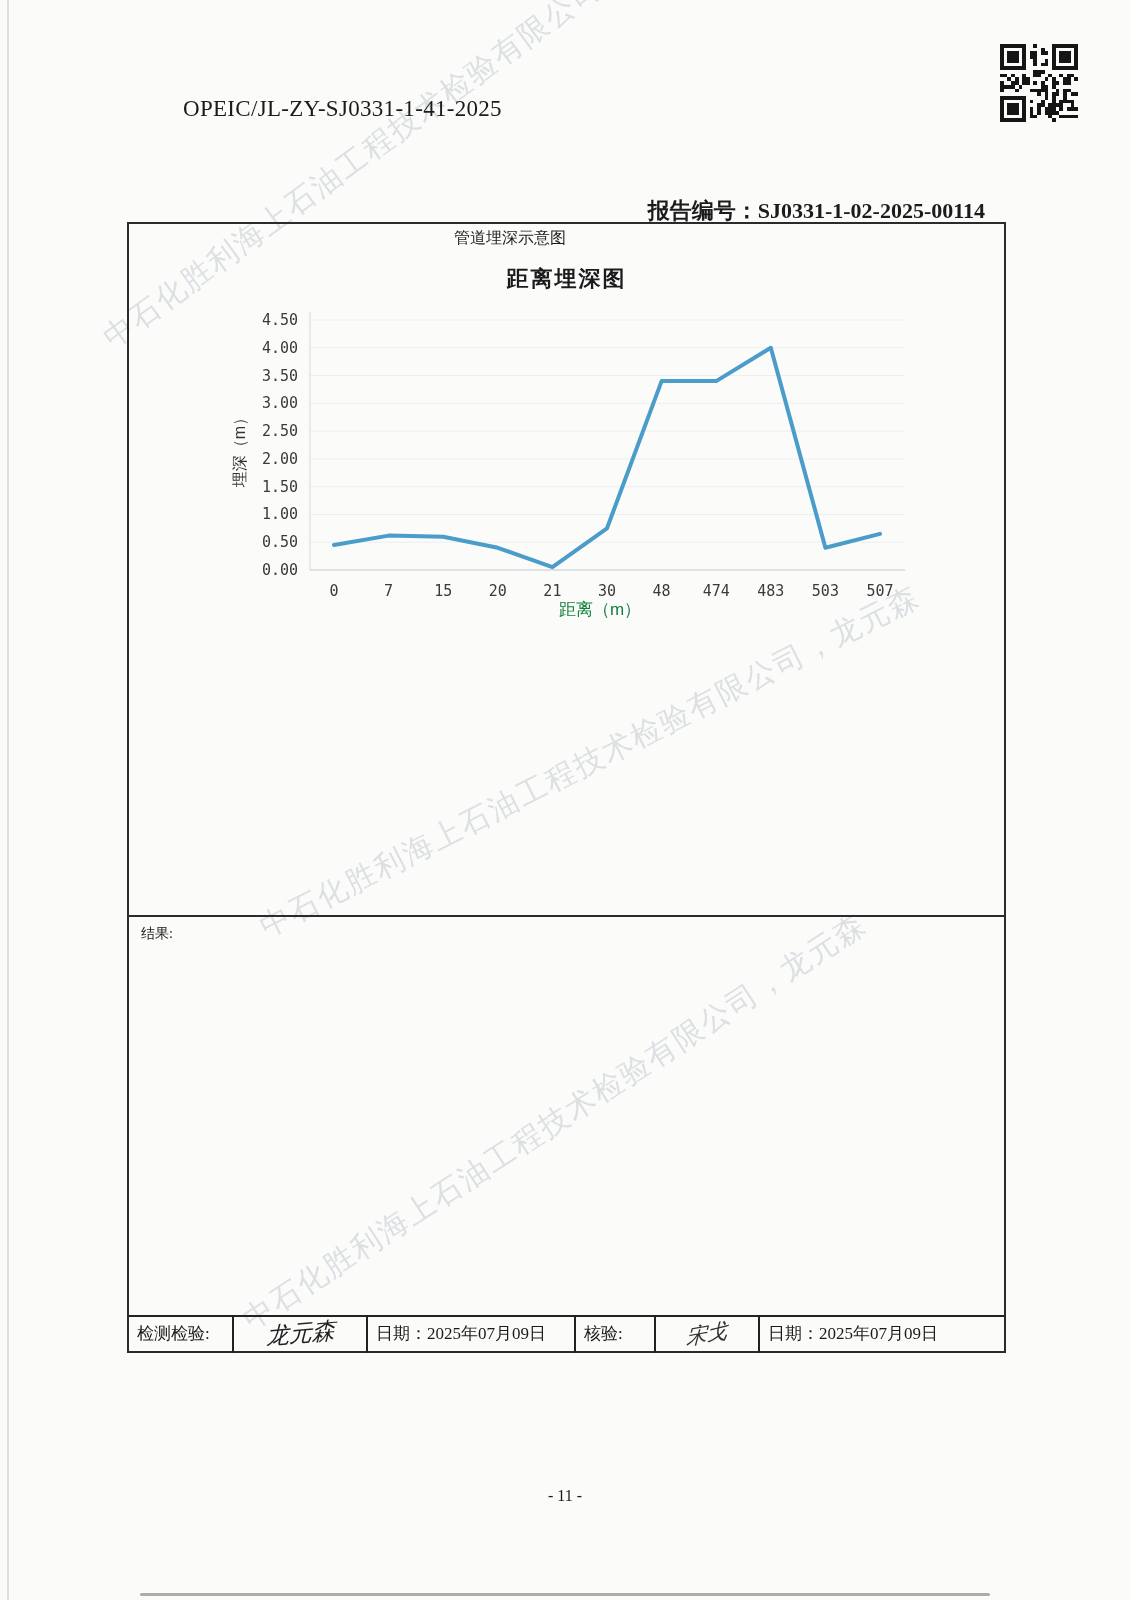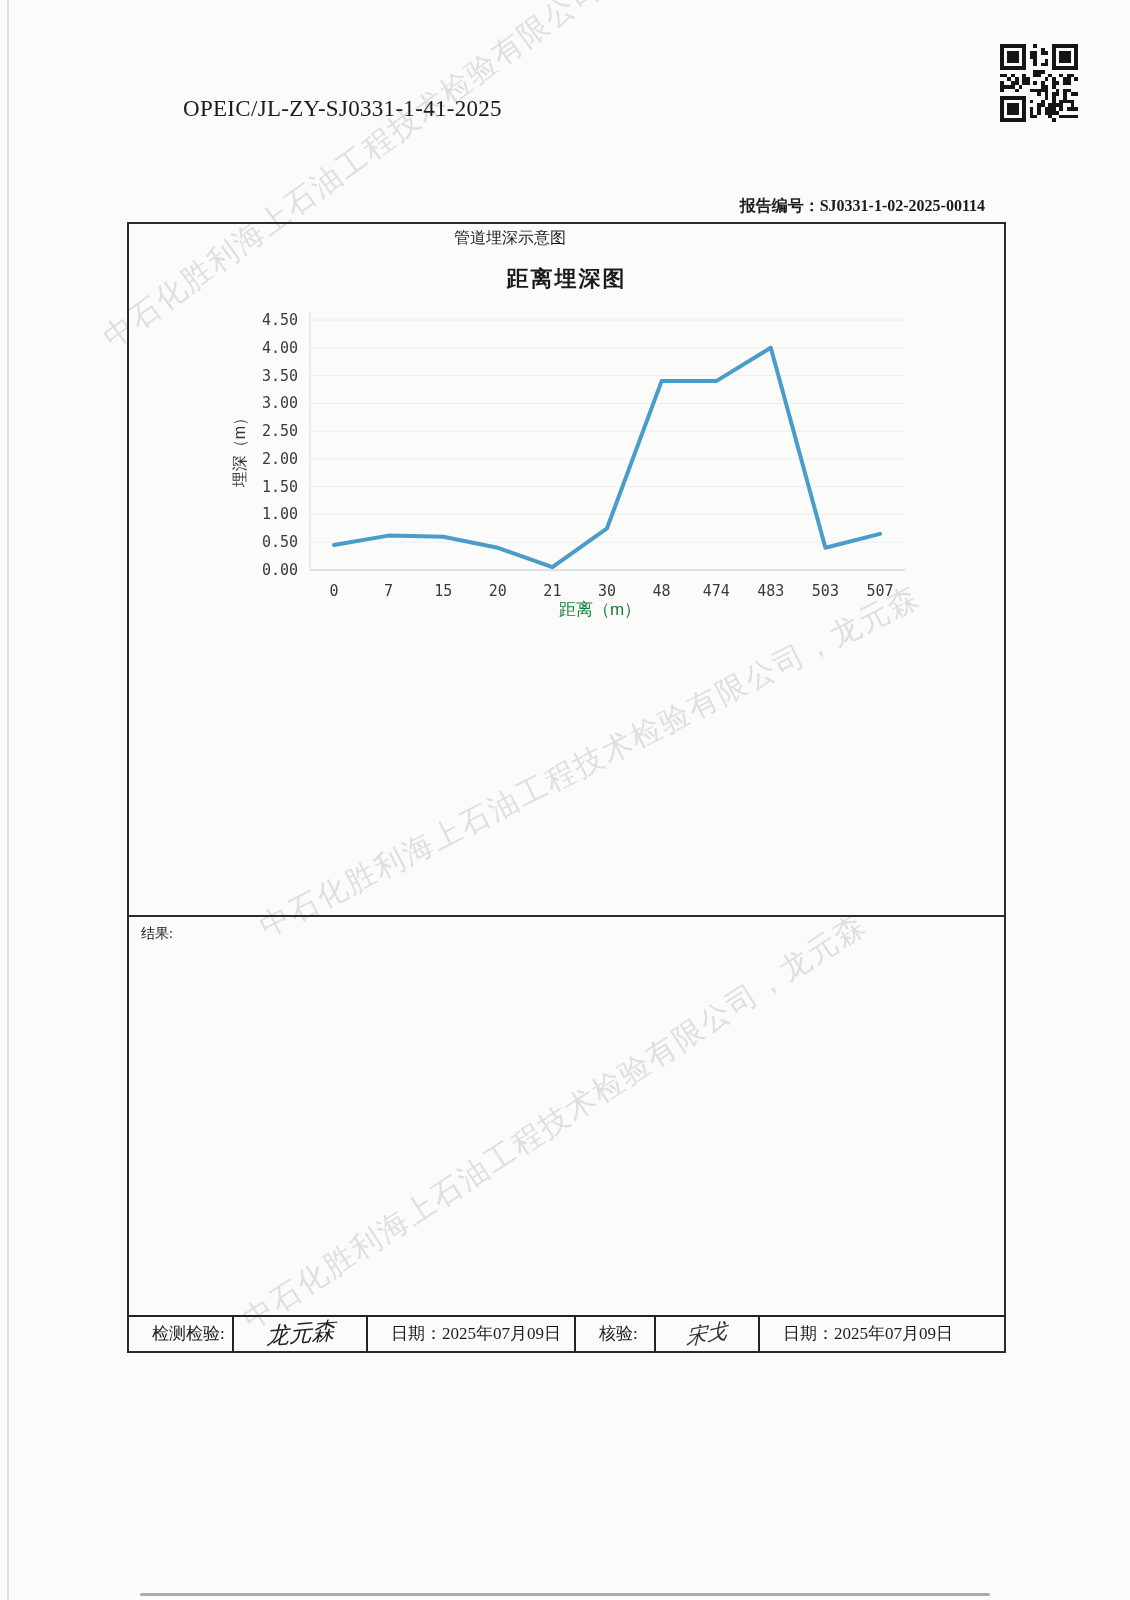--- a/index.html
+++ b/index.html
@@ -4,33 +4,33 @@
 <style>
   html,body{margin:0;padding:0;background:#eceded;}
   .page{
     position:relative;width:1130px;height:1600px;margin:0 auto;
     background:#fbfbfa;overflow:hidden;
     font-family:"Liberation Serif", serif;color:#1b1b1b;
   }
   .abs{position:absolute;}
   .doc-code{left:183px;top:96px;font-size:23px;letter-spacing:.3px;}
   .report-title{left:127px;top:146px;width:879px;text-align:center;font-size:25px;font-weight:700;letter-spacing:1px;}
-  .report-no{left:0;top:196px;width:985px;text-align:right;font-size:16px;font-weight:700;}
+  .report-no{left:0;top:196px;width:985px;text-align:right;font-size:22px;font-weight:700;}
   .qr{left:1000px;top:44px;width:78px;height:78px;}
   .content-box{left:127px;top:222px;width:879px;height:1131px;border:2px solid #2b2b2b;box-sizing:border-box;}
   .chart-subtitle{left:127px;top:228px;width:766px;text-align:center;font-size:16px;}
   .chart-title{left:127px;top:264px;width:879px;text-align:center;font-size:22px;font-weight:700;letter-spacing:2px;}
   .chart-wrap{left:240px;top:300px;width:690px;height:340px;}
   .y-axis-title{left:190px;top:438px;width:100px;text-align:center;font-size:16px;transform:rotate(-90deg);font-family:"Liberation Sans",sans-serif;color:#333;}
   .x-axis-title{left:460px;top:598px;width:280px;text-align:center;font-size:17px;font-family:"Liberation Sans",sans-serif;color:#15803d;}
   .results-divider{left:129px;top:915px;width:875px;height:0;border-top:2px solid #2b2b2b;}
   .results-label{left:141px;top:925px;font-size:14px;}
   .results-text{left:141px;top:950px;width:856px;font-size:17.5px;line-height:27px;text-align:justify;}
   .footer-table{left:129px;top:1315px;width:875px;height:36px;display:flex;border-top:2px solid #222;}
-  .footer-table .cell{box-sizing:border-box;border-right:2px solid #222;font-size:17px;line-height:34px;padding-left:23px;overflow:hidden;white-space:nowrap;}
+  .footer-table .cell{box-sizing:border-box;border-right:2px solid #222;font-size:17px;line-height:34px;padding-left:8px;overflow:hidden;white-space:nowrap;}
   .footer-table .cell:last-child{border-right:none;}
   .c1{width:105px;} .c2{width:134px;text-align:center;padding-left:0!important;}
   .c3{width:208px;} .c4{width:80px;} .c5{width:104px;text-align:center;padding-left:0!important;} .c6{width:244px;}
   .signature{display:inline-block;font-style:italic;font-size:23px;transform:rotate(-5deg) skewX(-6deg);color:#222;}
   .signature.light{font-size:21px;color:#333;transform:rotate(-10deg) skewX(-12deg);}
   .page-number{left:0;top:1487px;width:1130px;text-align:center;font-size:16px;}
   .watermark{white-space:nowrap;font-size:30px;letter-spacing:2px;color:rgba(158,170,182,0.33);pointer-events:none;}
   .wm-top{left:405px;top:125px;transform:translate(-50%,-50%) rotate(-36deg);}
   .wm-mid{left:590px;top:762px;transform:translate(-50%,-50%) rotate(-27deg);}
   .wm-low{left:555px;top:1122px;transform:translate(-50%,-50%) rotate(-33deg);}
@@ -222,16 +222,17 @@
 
   <div class="abs footer-table">
     <div class="cell c1">检测检验:</div>
     <div class="cell c2"><span class="signature">龙元森</span></div>
     <div class="cell c3">日期：2025年07月09日</div>
     <div class="cell c4">核验:</div>
     <div class="cell c5"><span class="signature light">宋戈</span></div>
     <div class="cell c6">日期：2025年07月09日</div>
   </div>
 
+  <div class="abs page-number">- 11 -</div>
 
   <div class="abs scan-edge-left"></div>
   <div class="abs scan-edge-bottom"></div>
 </div>
 
 </body></html>

